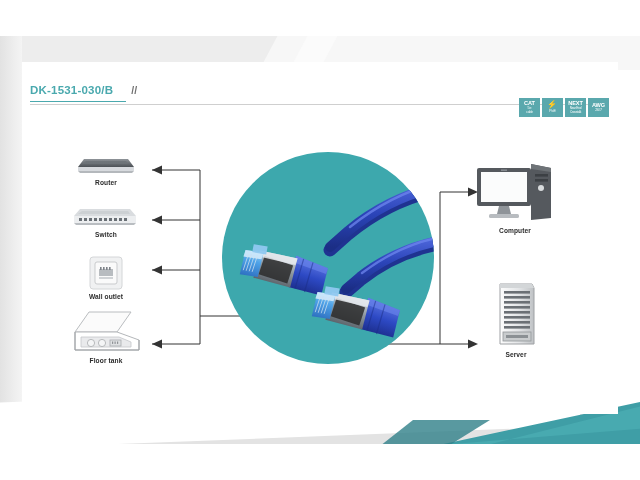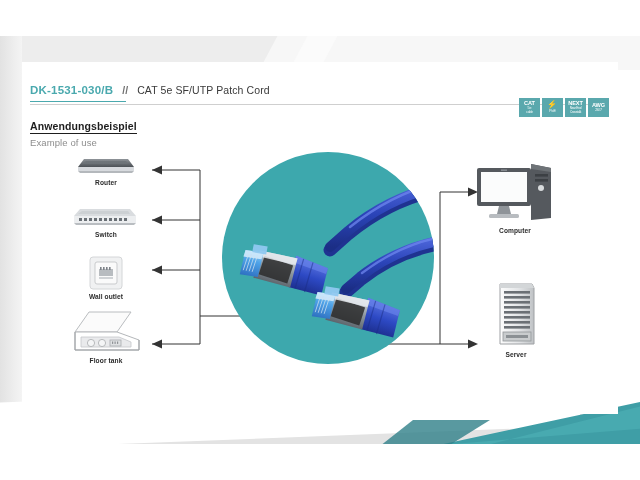--- a/index.html
+++ b/index.html
@@ -67,21 +67,21 @@
 
   
   .card{
     position:absolute;left:22px;top:62px;width:596px;height:352px;
     background:#ffffff;
   }
 
   
   .hdr{position:absolute;left:8px;top:22px;width:580px;}
   .hdr-line{
-    display:flex;align-items:center;gap:9px;
+    display:flex;align-items:center;gap:18px;
     font-size:11.5px;letter-spacing:.1px;
   }
   .sku{color:#4aa9ae;font-weight:bold;font-size:11.5px;letter-spacing:.2px;}
   .slashes{color:#6f6f6f;font-weight:bold;font-size:10.5px;}
   .prodname{color:#3a3a3a;font-size:10.5px;}
   .hdr-rule{
     position:absolute;left:8px;top:42px;width:566px;height:1px;background:#cfcfcf;
   }
   .sku-underline{
     position:absolute;left:8px;top:39px;width:96px;height:1px;background:#4aa9ae;
@@ -170,30 +170,25 @@
     <div class="bg-white-bottom"></div>
   </div>
 
   <div class="card">
 
 
     <div class="hdr">
       <div class="hdr-line">
         <span class="sku">DK-1531-030/B</span>
         <span class="slashes">//</span>
-        <span class="prodname">CAT 5e SF/UTP Patch Cord</span>
       </div>
     </div>
     <div class="hdr-rule"></div>
     <div class="sku-underline"></div>
 
-    <div class="sect">
-      <div class="sect-de">Anwendungsbeispiel</div>
-      <div class="sect-en">Example of use</div>
-    </div>
 
     <div class="badges">
       <div class="badge">
         <span class="b1">CAT</span>
         <span class="b2">5e</span>
         <span class="b3">cable</span>
       </div>
       <div class="badge icon-badge">
         <span class="glyph">⚡</span>
         <span class="b2">PoE</span>

